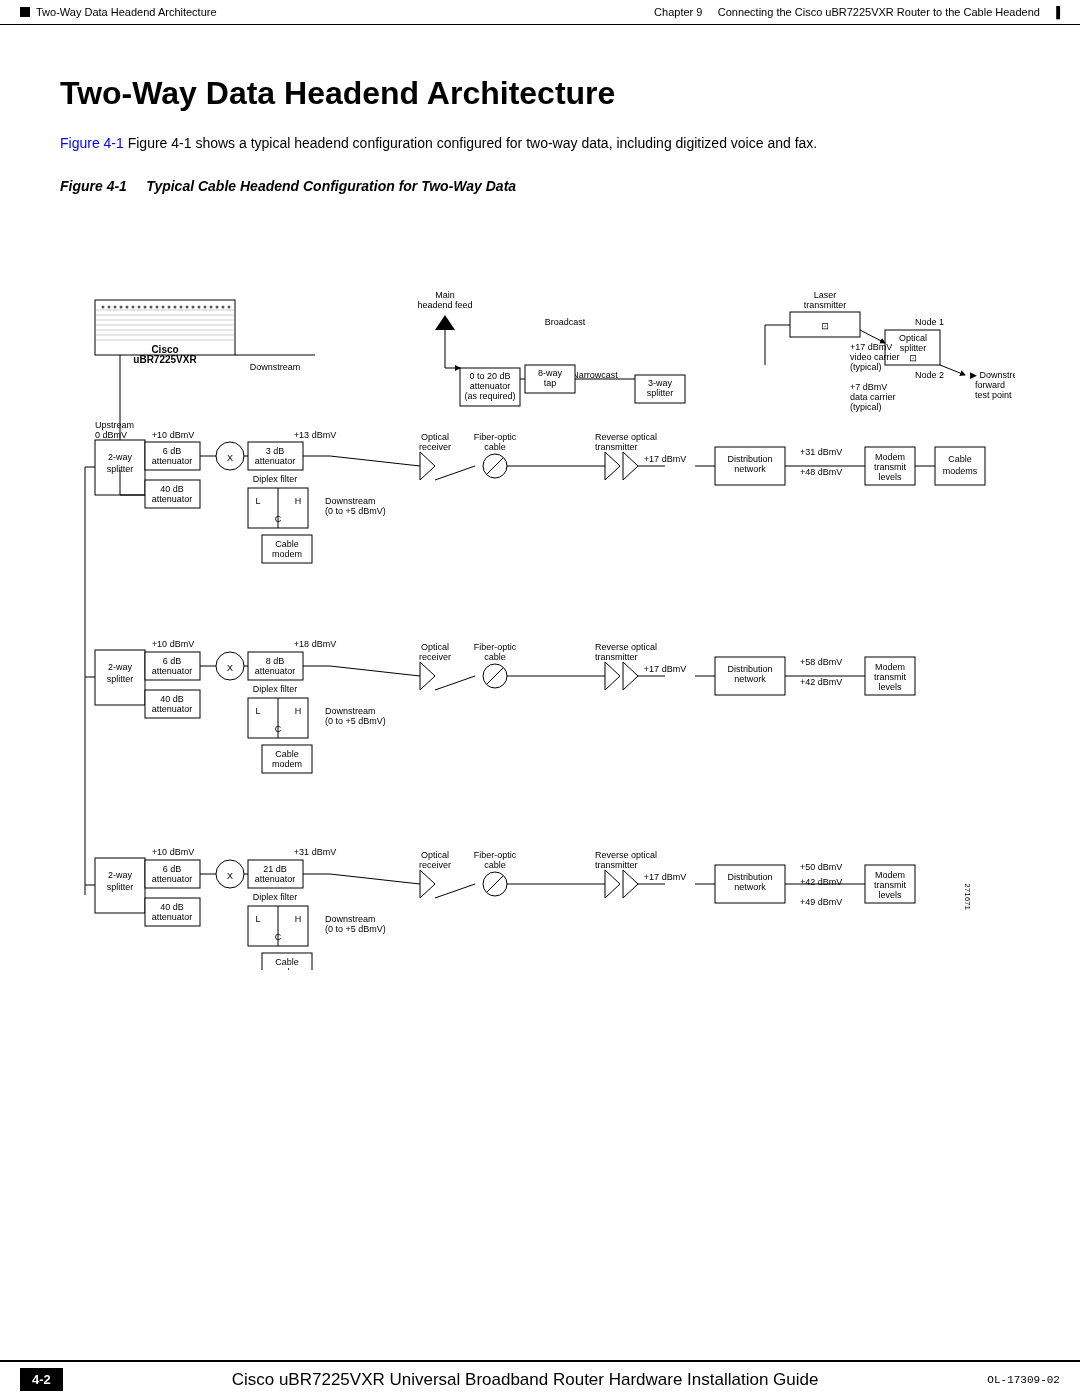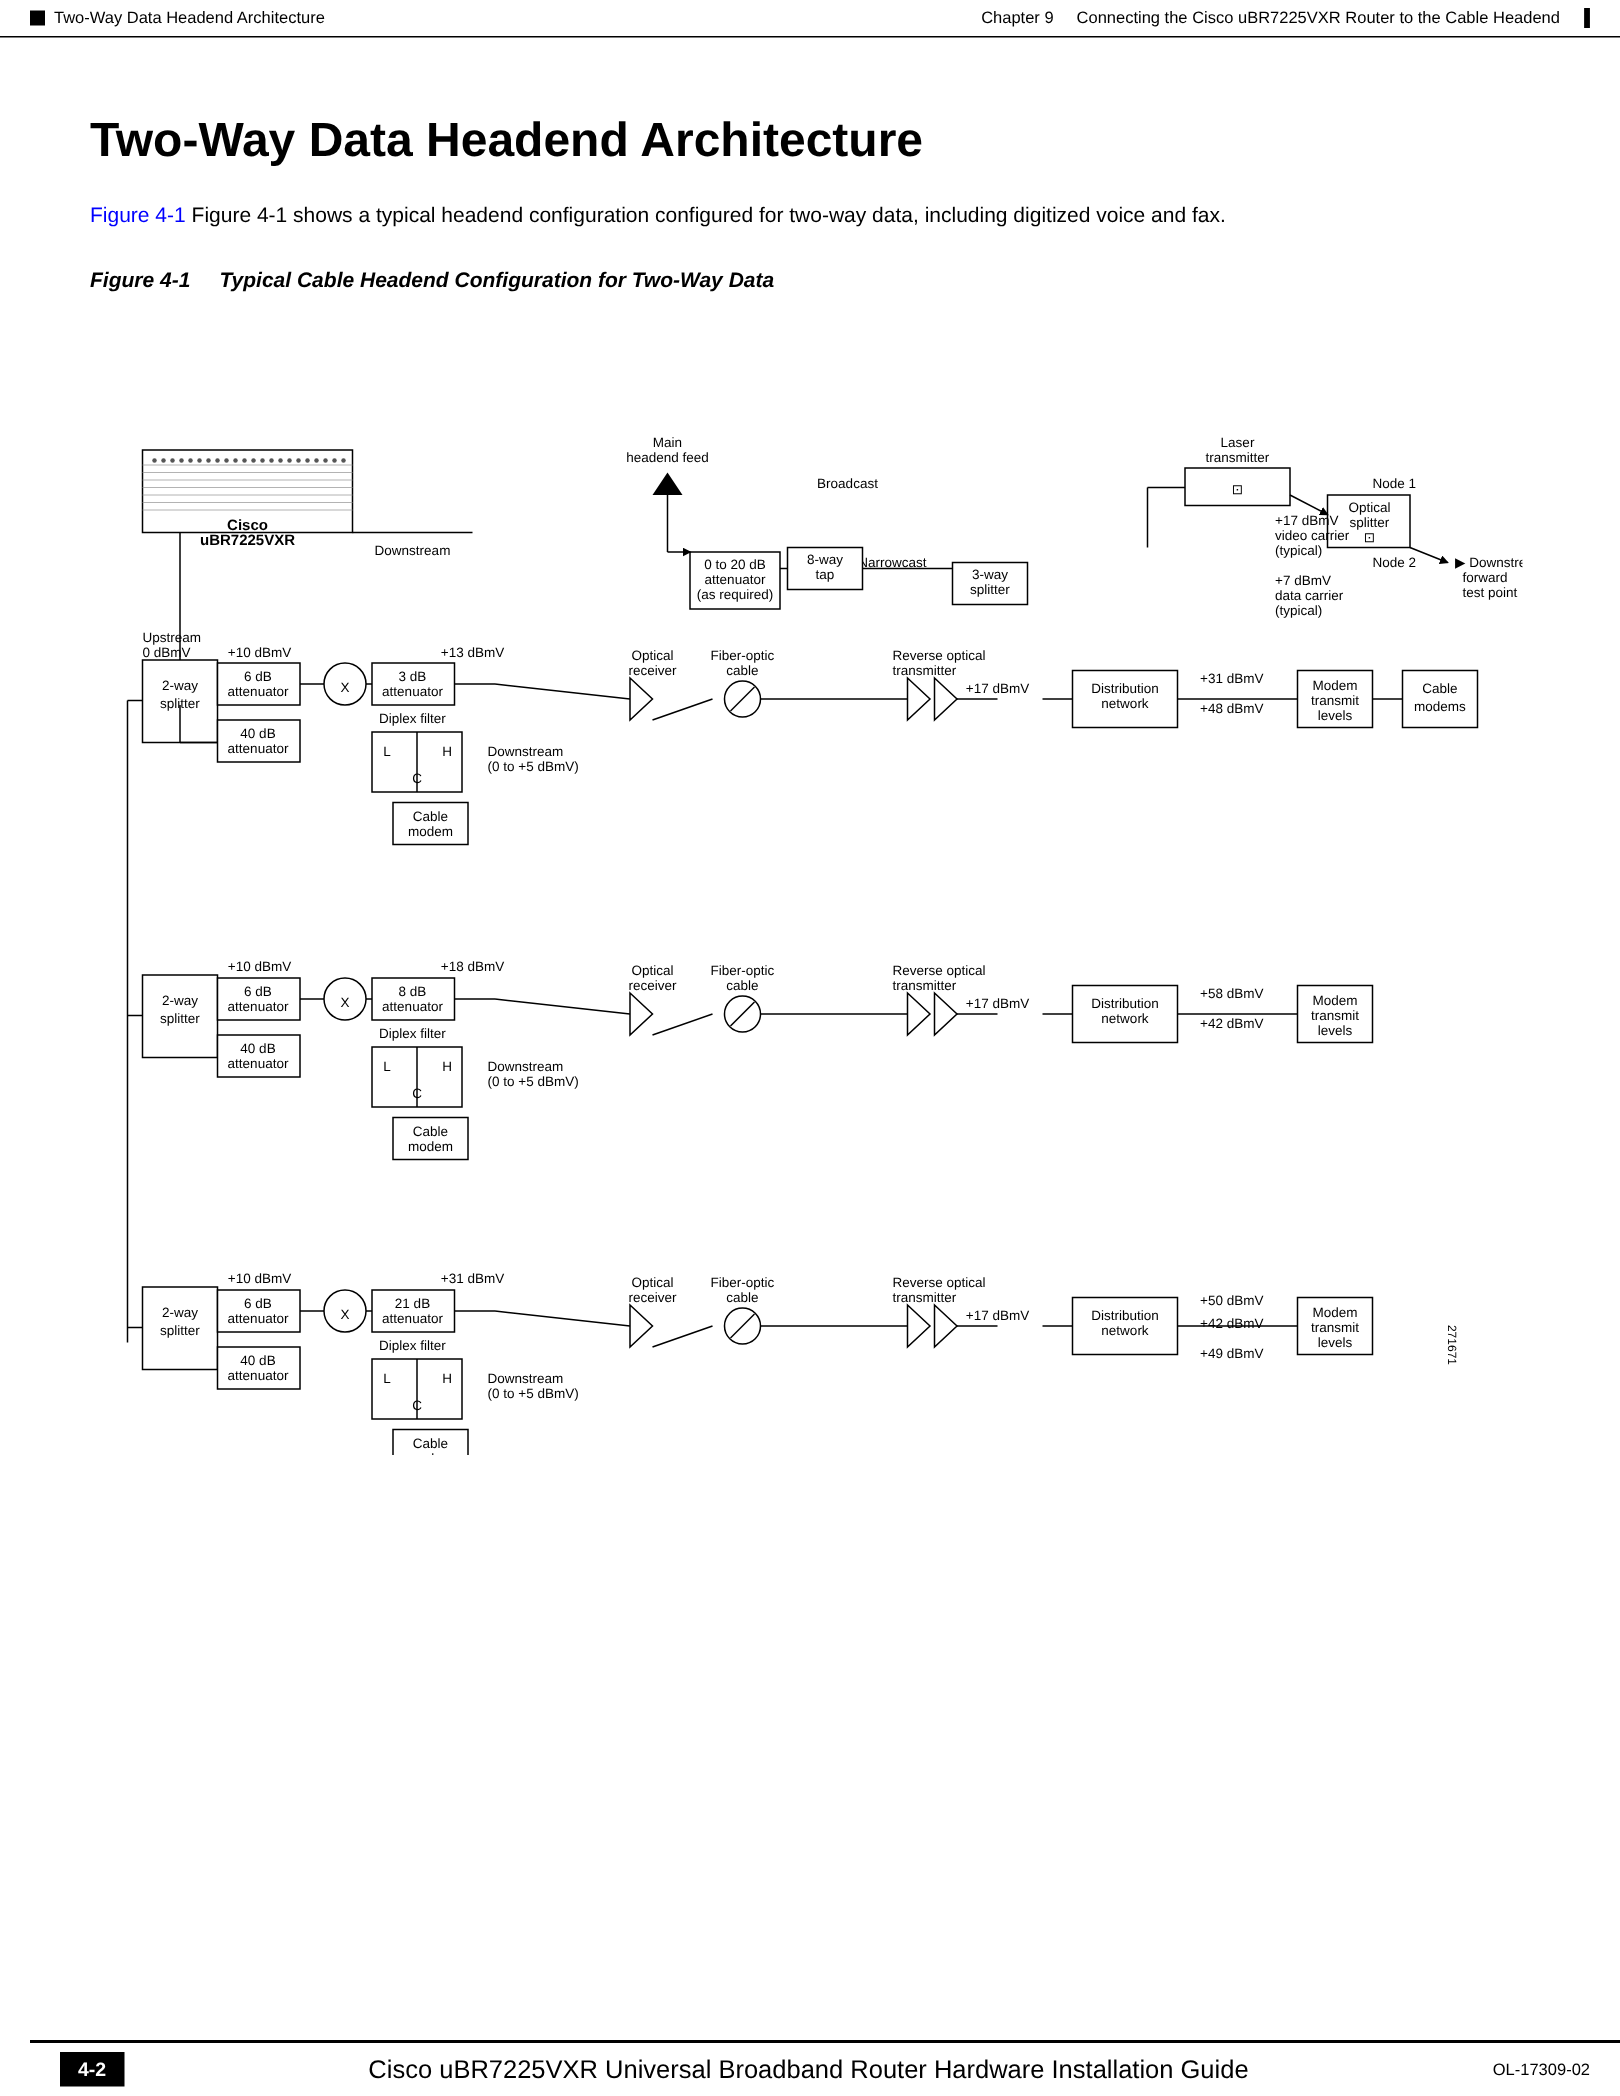--- a/index.html
+++ b/index.html
@@ -75,21 +75,21 @@
       font-size: 11px;
     }
     .footer-page {
       background: #000;
       color: #fff;
       padding: 4px 12px;
       font-weight: bold;
       font-size: 13px;
     }
     .footer-doc { font-size: 17px; font-weight: normal; }
-    .footer-right { font-size: 11px; }
+    .footer-right { font-size: 11px; font-family: Liberation Mono, monospace; }
   </style>
 </head>
 <body>
 
 <div class="header-bar">
   <div class="header-left">
     <span class="header-square"></span>
     <span>Two-Way Data Headend Architecture</span>
   </div>
   <div class="header-right">
@@ -479,17 +479,17 @@
       <line x1="20" y1="467" x2="30" y2="467" stroke="black" stroke-width="1"></line>
       <line x1="20" y1="675" x2="30" y2="675" stroke="black" stroke-width="1"></line>
 
       <text x="940" y="740" text-anchor="end" class="diag-text" transform="rotate(90, 940, 700)" style="font-size:8px;">271671</text>
 
     </svg>
   </div>
 
 </div>
 
-<div class="footer" style="position:fixed;bottom:0;left:0;right:0;background:white;margin-left:20px;">
+<div class="footer" style="position:fixed;bottom:0;left:0;right:0;background:white;">
   <div class="footer-page">4-2</div>
   <div class="footer-doc">Cisco uBR7225VXR Universal Broadband Router Hardware Installation Guide</div>
   <div class="footer-right">OL-17309-02</div>
 </div>
 
 </body></html>

